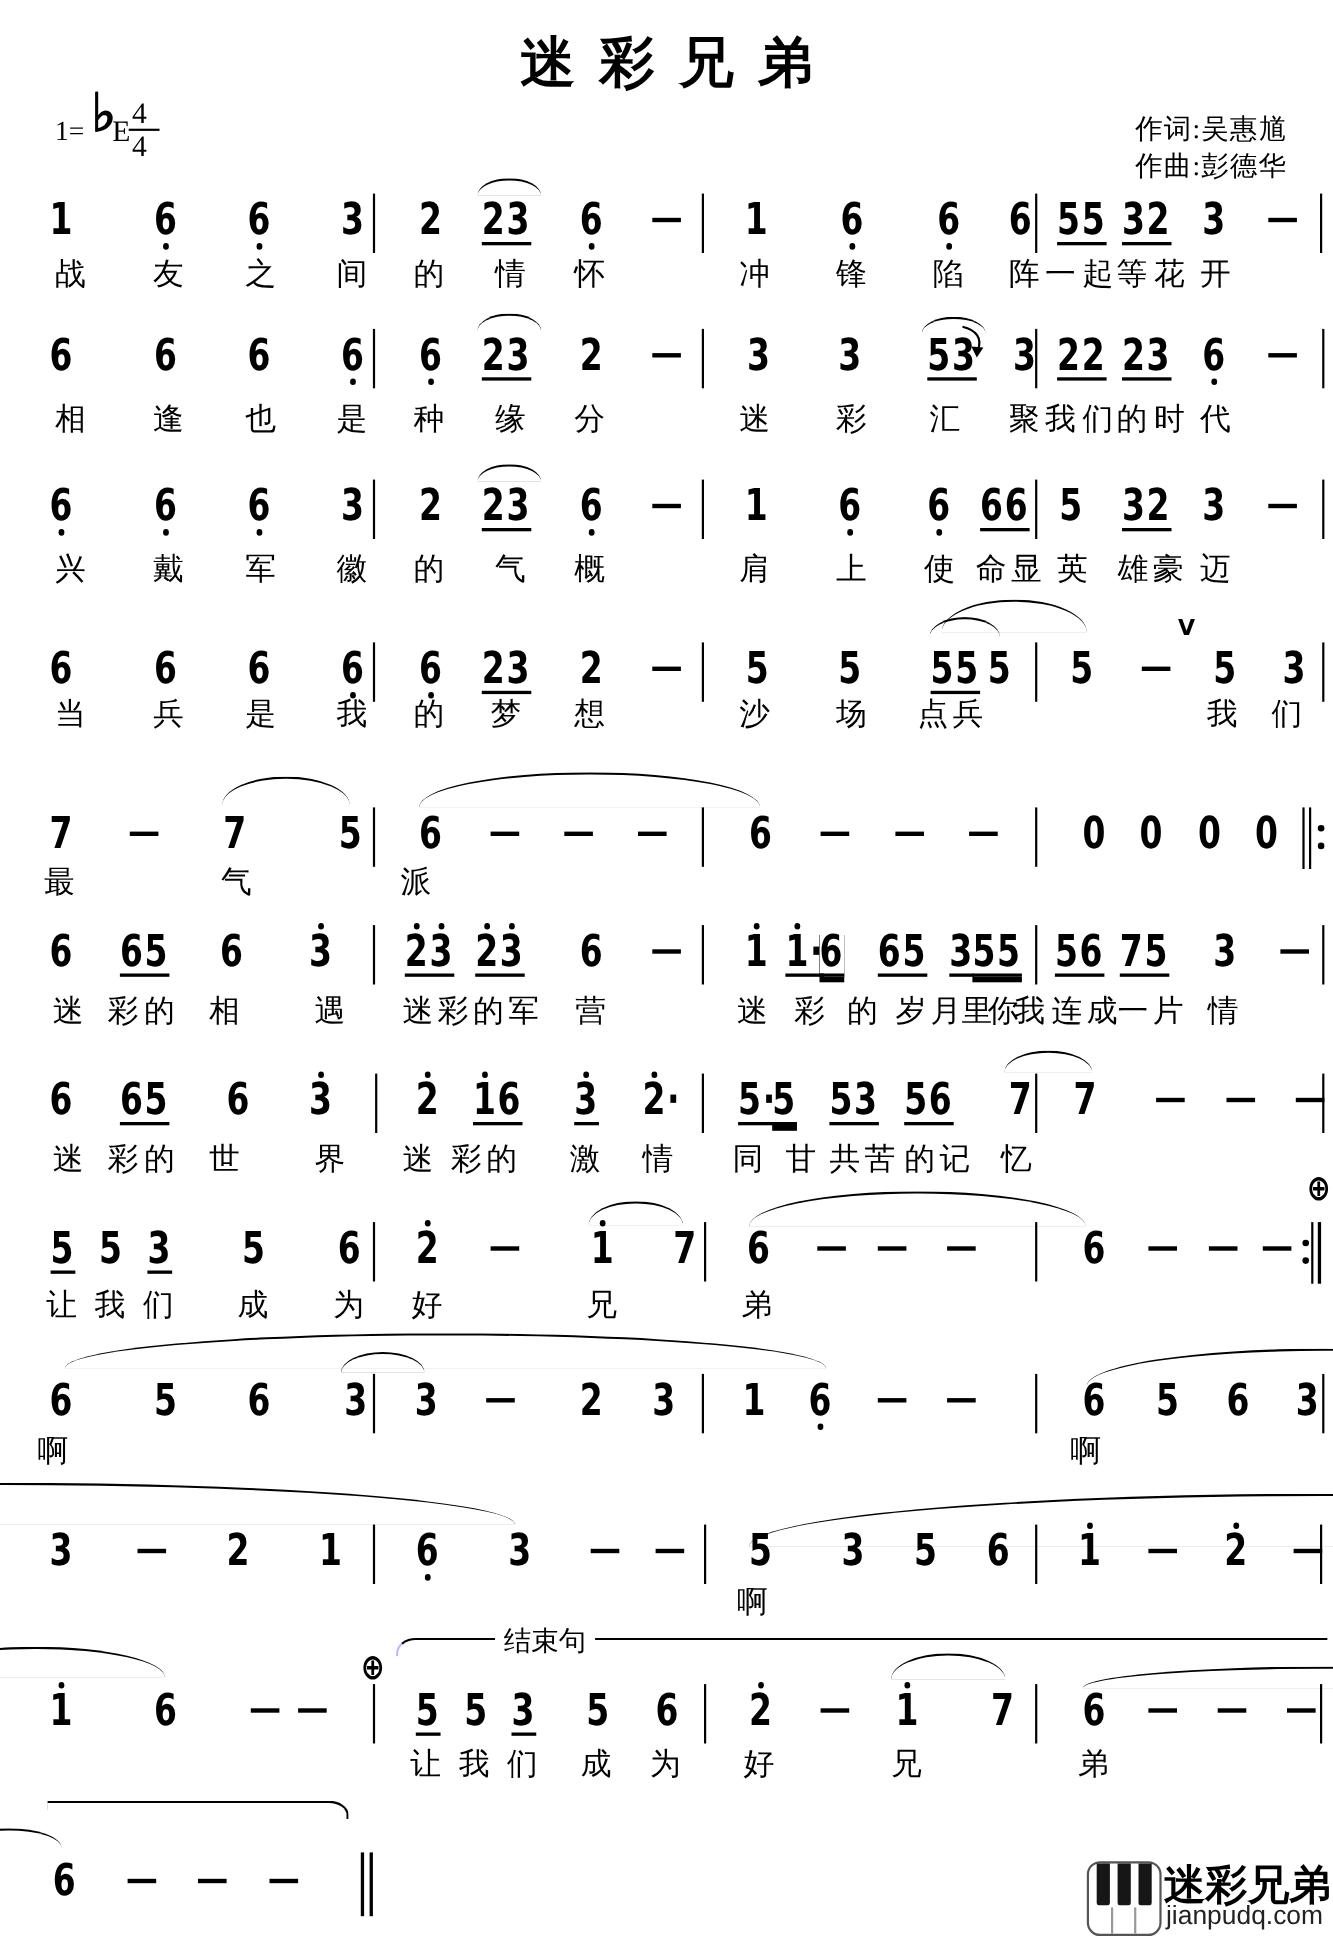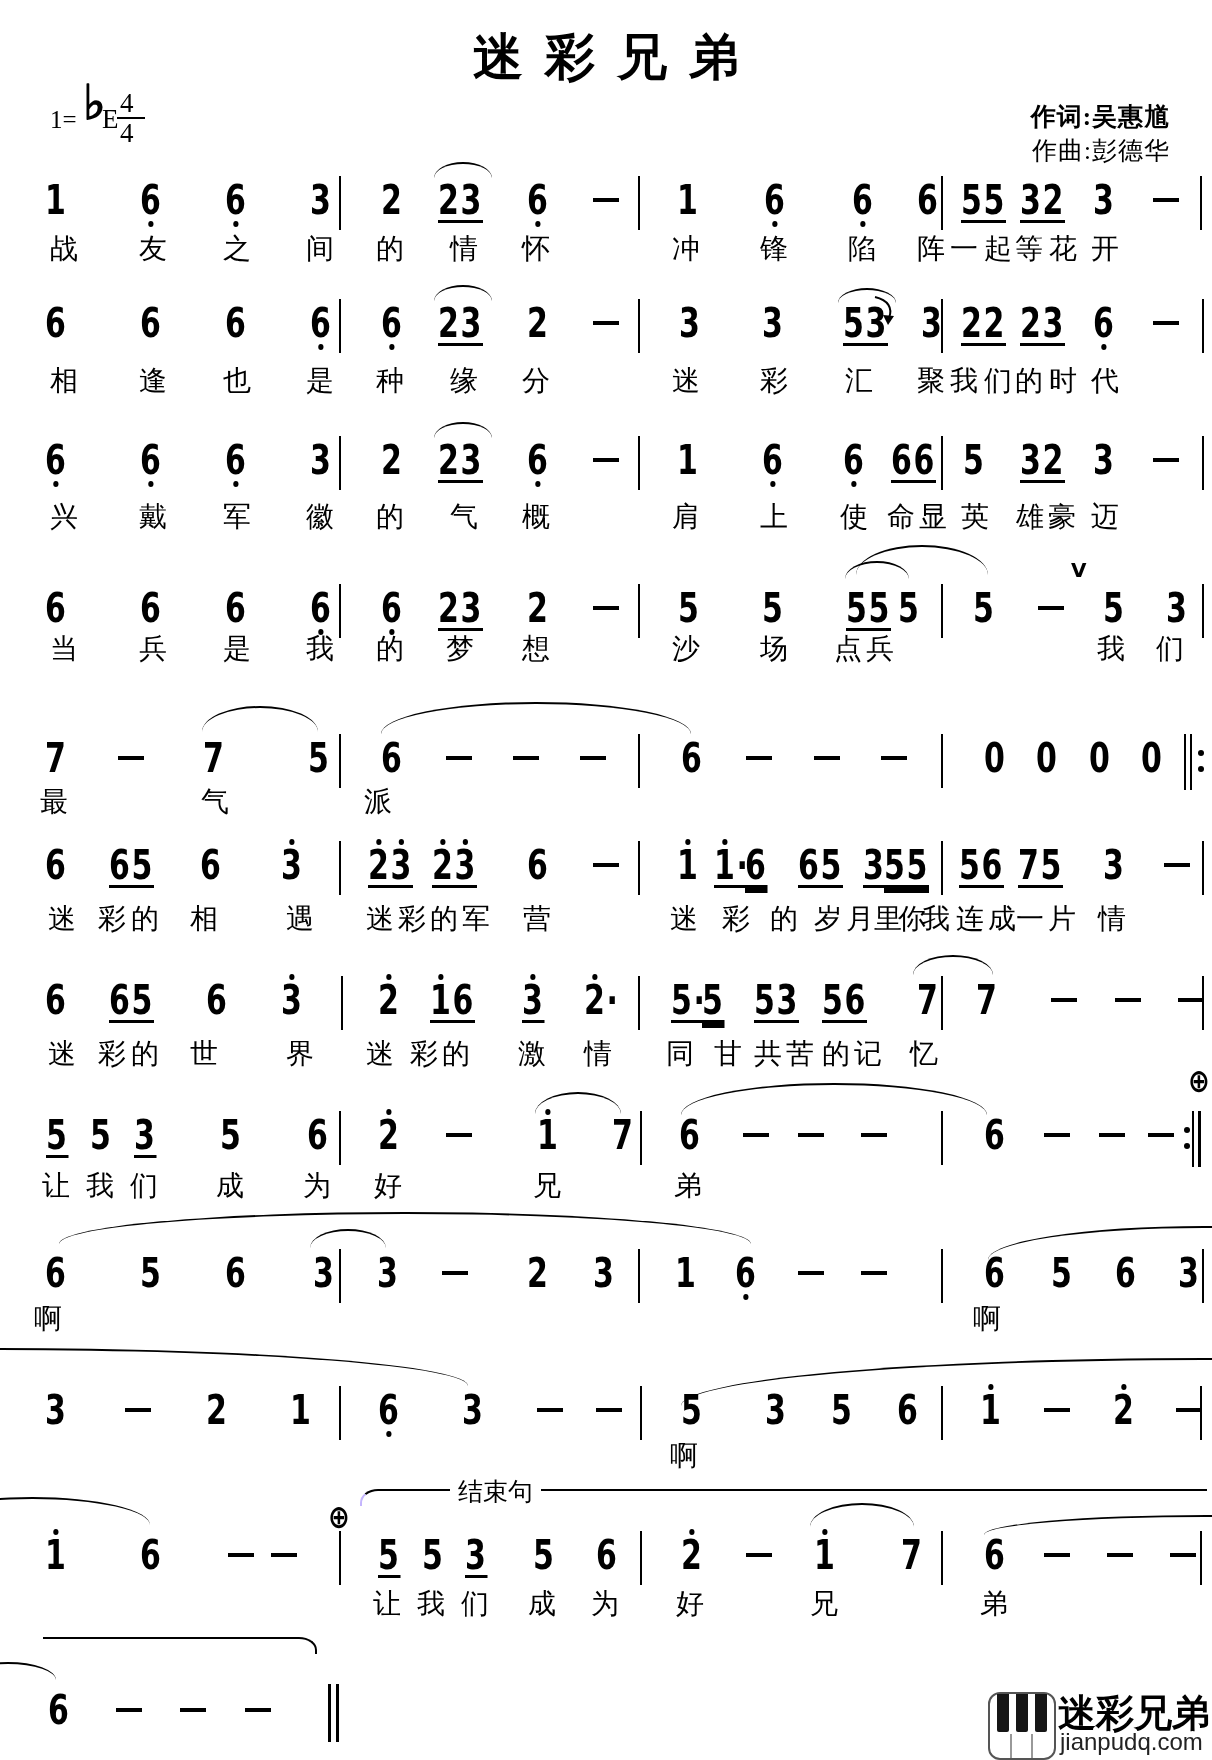--- a/index.html
+++ b/index.html
@@ -59,21 +59,21 @@
 
   <div id="keysig">
     <span class="k-prefix">1=</span>
     <span class="k-flat">♭</span>
     <span class="k-letter">E</span>
     <span class="k-num">4</span>
     <span class="k-den">4</span>
   </div>
   <div class="k-line"></div>
 
-  <div class="credit" style="top:100px;font-weight:bold;">作词:吴惠馗</div>
+  <div class="credit" style="top:100px;">作词:吴惠馗</div>
   <div class="credit" style="top:134px;">作曲:彭德华</div>
 
   <div id="score">
       <div class="note" style="left: 45px; top: 180px;"><span class="nch">1</span></div>
       <div class="note" style="left: 140px; top: 180px;"><span class="nch">6<i class="dl"></i></span></div>
       <div class="note" style="left: 225px; top: 180px;"><span class="nch">6<i class="dl"></i></span></div>
       <div class="note" style="left: 310px; top: 180px;"><span class="nch">3</span></div>
       <div class="bar" style="left: 339px; top: 176px;"></div>
       <div class="note" style="left: 381px; top: 180px;"><span class="nch">2</span></div>
       <div class="note ul1 hasul" style="left: 438px; top: 180px;"><span class="nch">2</span><span class="nch">3</span></div>

